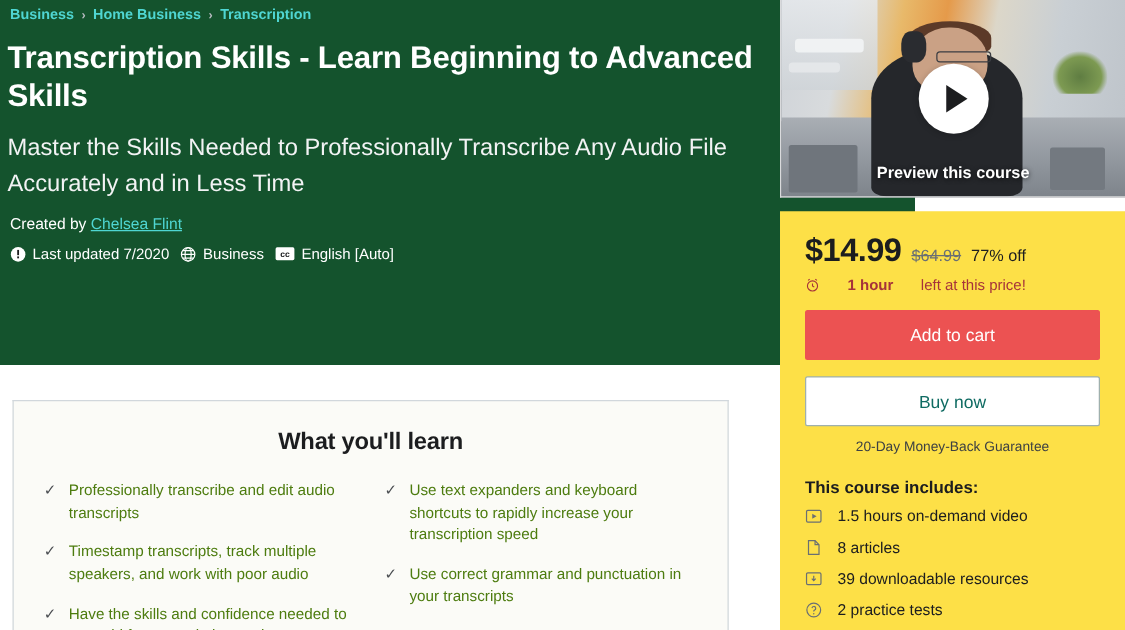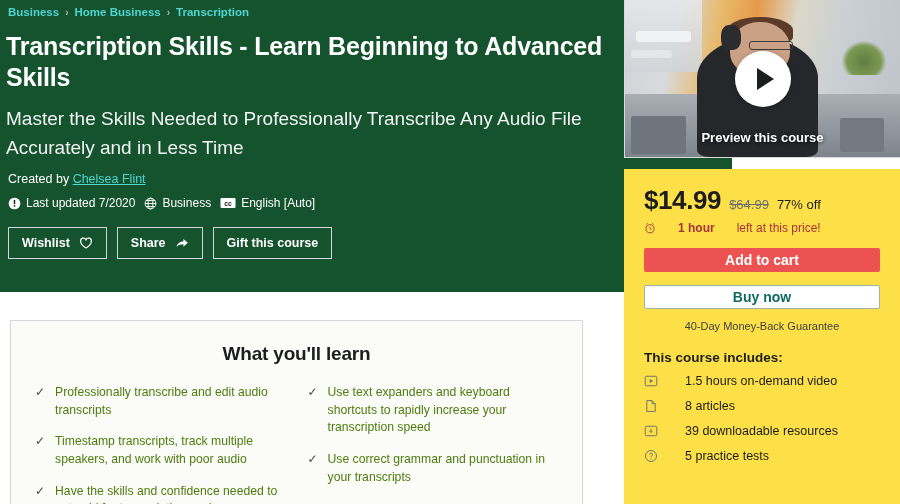--- a/index.html
+++ b/index.html
@@ -111,30 +111,30 @@
   }
   .price-row { display: flex; align-items: baseline; gap: 8px; }
   .price-now { font-size: 26px; font-weight: 700; color: #1c1d1f; letter-spacing: -0.4px; }
   .price-old { font-size: 13px; color: #6a6f73; text-decoration: line-through; }
   .price-off { font-size: 13px; color: #1c1d1f; }
   .urgency { display: flex; align-items: center; gap: 22px; margin-top: 5px; font-size: 12px; color: #a6333a; }
   .urgency b { font-weight: 700; }
   .urgency .soft { color: #a6333a; font-weight: 400; }
 
   .btn-cart, .btn-buy {
-    width: 100%; height: 24px; margin-top: 13px; font-size: 14px; font-weight: 700;
+    width: 100%; height: 40px; margin-top: 13px; font-size: 14px; font-weight: 400;
     cursor: pointer; font-family: "Liberation Sans", sans-serif; border-radius: 2px;
   }
   .btn-cart { background: #ec5252; color: #ffffff; border: none; }
   .btn-buy { background: #ffffff; color: #0f6b62; border: 1px solid #9fb0ad; }
   .guarantee { text-align: center; font-size: 11px; color: #3e4143; margin-top: 11px; }
 
   .includes-title { font-size: 13.5px; font-weight: 700; color: #1c1d1f; margin-top: 18px; }
   .includes-list { list-style: none; margin-top: 9px; }
-  .includes-item { display: flex; align-items: center; gap: 27px; font-size: 12.5px; color: #1c1d1f; margin-bottom: 11px; }
+  .includes-item { display: flex; align-items: center; gap: 12px; font-size: 12.5px; color: #1c1d1f; margin-bottom: 11px; }
 
   
   .learn-card {
     position: absolute; left: 10px; top: 320px; width: 573px; height: 184px;
     background: #fbfbf7; border: 1px solid #d1d7dc; border-bottom: none;
     padding: 22px 24px 0 24px;
   }
   .learn-title { font-size: 19px; font-weight: 700; color: #1c1d1f; letter-spacing: -0.2px; text-align: center; }
   .learn-grid { display: flex; gap: 22px; margin-top: 19px; }
   .learn-col { flex: 1; }
@@ -193,41 +193,20 @@
         <span class="ico">
           <svg width="16" height="12" viewBox="0 0 20 14">
               <rect x="0.6" y="0.6" width="18.8" height="12.8" rx="1.6" fill="#fff"></rect>
               <text x="10" y="10.4" font-size="8.6" font-family="Liberation Sans, sans-serif" font-weight="700" fill="#1c1d1f" text-anchor="middle">cc</text>
             </svg>
         </span>
         <span>English [Auto]</span>
       </span>
     </div>
 
-    <div class="cta-row">
-      <button class="ghost-btn">
-        <span>Wishlist</span>
-        <span class="ico">
-          <svg width="14" height="14" viewBox="0 0 16 16" fill="none" stroke="#fff" stroke-width="1.4">
-              <path d="M8 13.6S1.9 9.9 1.9 5.9A3.2 3.2 0 0 1 8 4.3a3.2 3.2 0 0 1 6.1 1.6c0 4-6.1 7.7-6.1 7.7z"></path>
-            </svg>
-        </span>
-      </button>
-      <button class="ghost-btn">
-        <span>Share</span>
-        <span class="ico">
-          <svg width="14" height="14" viewBox="0 0 16 16">
-              <path d="M1.6 12.4C3 8 6 6.3 9.6 6.2V3.4L14.6 7.8 9.6 12.2V9.3C6.3 9.3 3.6 10.1 1.6 12.4z" fill="#fff"></path>
-            </svg>
-        </span>
-      </button>
-      <button class="ghost-btn">
-        <span>Gift this course</span>
-      </button>
-    </div>
   </div>
 
   <div class="preview">
     <div class="preview-photo">
       <div class="pp-wall"></div>
       <div class="pp-wall2"></div>
       <div class="pp-light"></div>
       <div class="pp-light2"></div>
       <div class="pp-plant"></div>
       <div class="pp-desk"></div>
@@ -259,21 +238,21 @@
             <path d="M8 6.4V9l1.9 1.3"></path>
             <path d="M3.3 3.1 5 1.7M12.7 3.1 11 1.7"></path>
           </svg>
       </span>
       <b>1 hour</b>
       <span class="soft">left at this price!</span>
     </div>
 
     <button class="btn-cart">Add to cart</button>
     <button class="btn-buy">Buy now</button>
-    <div class="guarantee">40-Day Money-Back Guarantee</div>
+    <div class="guarantee">20-Day Money-Back Guarantee</div>
 
     <div class="includes-title">This course includes:</div>
     <ul class="includes-list">
       <li class="includes-item">
         <span class="ico">
           <svg width="14" height="14" viewBox="0 0 16 16" fill="none" stroke="#6a6f73" stroke-width="1.1">
               <rect x="1.4" y="2.6" width="13.2" height="10.8" rx="1.2"></rect>
               <path d="M6.6 5.8 10.6 8l-4 2.2z" fill="#6a6f73" stroke="none"></path>
             </svg>
         </span>
@@ -298,21 +277,21 @@
         <span>39 downloadable resources</span>
       </li>
       <li class="includes-item">
         <span class="ico">
           <svg width="14" height="14" viewBox="0 0 16 16" fill="none" stroke="#6a6f73" stroke-width="1.1">
               <circle cx="8" cy="8" r="6.3"></circle>
               <path d="M6.4 6.3a1.7 1.7 0 1 1 2.2 1.8c-.4.2-.6.5-.6 1v.3"></path>
               <circle cx="8" cy="11.4" r="0.65" fill="#6a6f73" stroke="none"></circle>
             </svg>
         </span>
-        <span>5 practice tests</span>
+        <span>2 practice tests</span>
       </li>
     </ul>
   </div>
 
   <div class="learn-card">
     <div class="learn-title">What you'll learn</div>
     <div class="learn-grid">
       <div class="learn-col">
         <div class="learn-item">
           <span class="check">✓</span>

